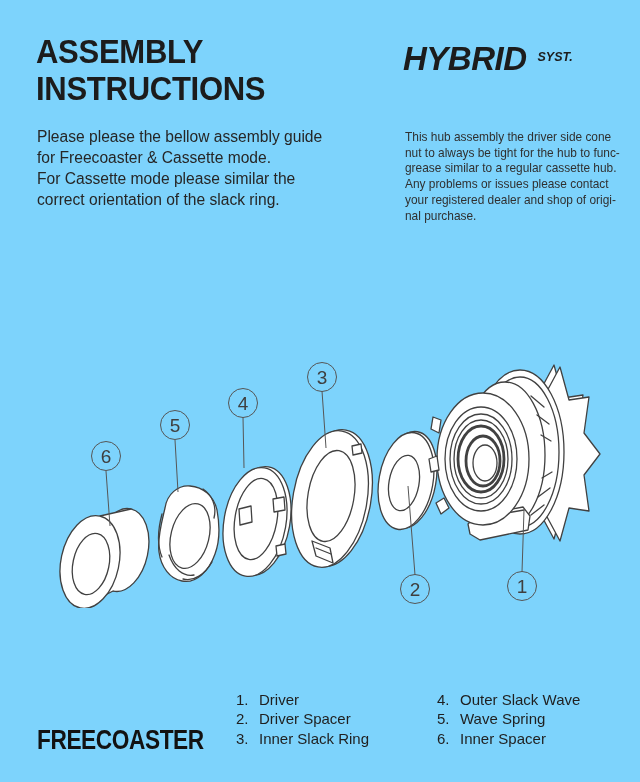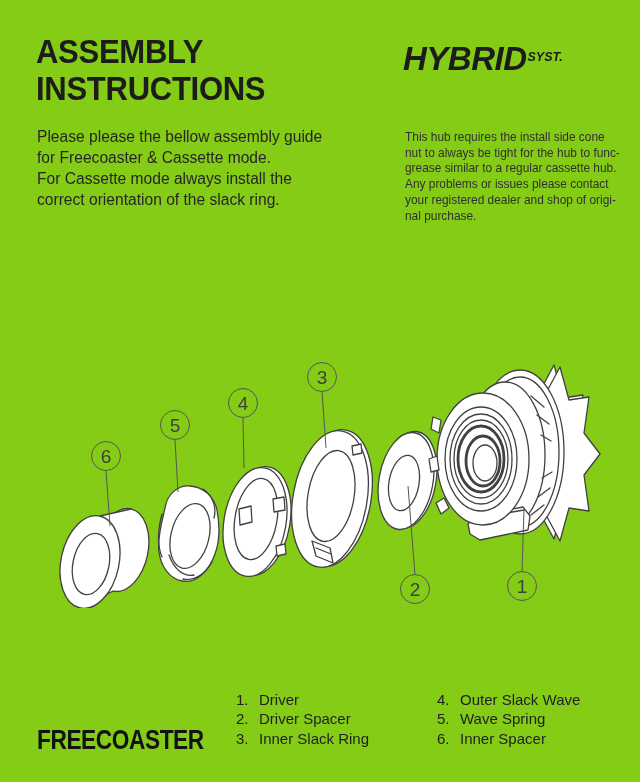--- a/index.html
+++ b/index.html
@@ -2,35 +2,35 @@
 <html style="--ink: #1c1c1c; --line: #414141;"><head>
 <meta charset="utf-8">
 <style>
   :root{ --ink:#1c1c1c; --body:#2b2b2b; --line:#414141; --callout:#4a4a4a; }
   *{ margin:0; padding:0; box-sizing:border-box; }
   html,body{ background:#ffffff; }
   body{
     width:640px; height:782px; position:relative; overflow:hidden;
     font-family:"Liberation Sans","DejaVu Sans",sans-serif; color:var(--body);
   }
-  .sheet{ position:absolute; inset:0; background:#84cc16; }
+  .sheet{ position:absolute; inset:0; background:#7dd3fc; }
 
   .title{
     position:absolute; left:36px; top:33px;
     font-size:33px; line-height:37px; font-weight:700; color:var(--ink);
     letter-spacing:-0.3px; transform:scaleX(0.94); transform-origin:left top;
     white-space:nowrap;
   }
 
   .logo{
     position:absolute; left:403px; top:40px; color:var(--ink);
     font-style:italic; font-weight:700; white-space:nowrap;
   }
   .logo .brand{ font-size:33px; letter-spacing:-0.5px; }
-  .logo .suffix{ font-size:12.5px; letter-spacing:0; position:relative; top:-9px; margin-left:1px; }
+  .logo .suffix{ font-size:12.5px; letter-spacing:0; position:relative; top:-9px; margin-left:11px; }
 
   .intro{
     position:absolute; left:37px; top:126px;
     font-size:15.6px; line-height:21px; color:#262626; letter-spacing:0;
   }
   .note{
     position:absolute; left:405px; top:130px;
     font-size:11.9px; line-height:15.7px; color:#303030;
   }
 
@@ -68,29 +68,29 @@
   <div class="logo">
     <span class="brand">HYBRID</span><span class="suffix">SYST.</span>
   </div>
 
   <div class="intro">
 
       <div class="tline">Please please the bellow assembly guide</div>
 
       <div class="tline">for Freecoaster &amp; Cassette mode.</div>
 
-      <div class="tline">For Cassette mode always install the</div>
+      <div class="tline">For Cassette mode please similar the</div>
 
 
       <div class="tline">correct orientation of the slack ring.</div>
     </div>
 
   <div class="note">
 
-      <div class="nline">This hub requires the install side cone</div>
+      <div class="nline">This hub assembly the driver side cone</div>
 
       <div class="nline">nut to always be tight for the hub to func-</div>
 
 
       <div class="nline">grease similar to a regular cassette hub.</div>
 
       <div class="nline">Any problems or issues please contact</div>
 
       <div class="nline">your registered dealer and shop of origi-</div>
 

